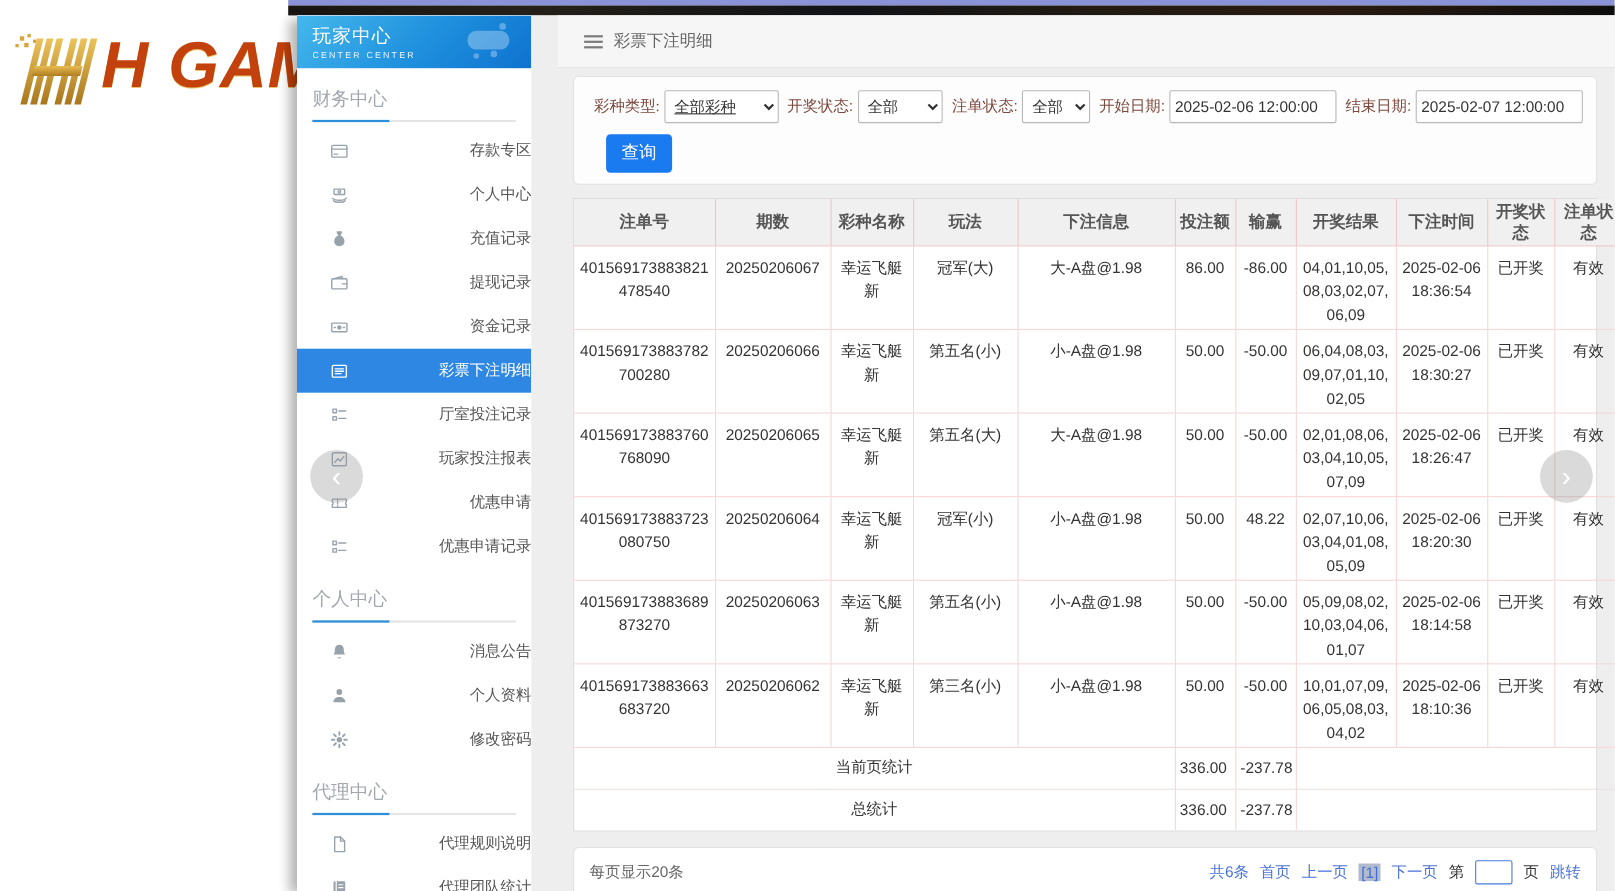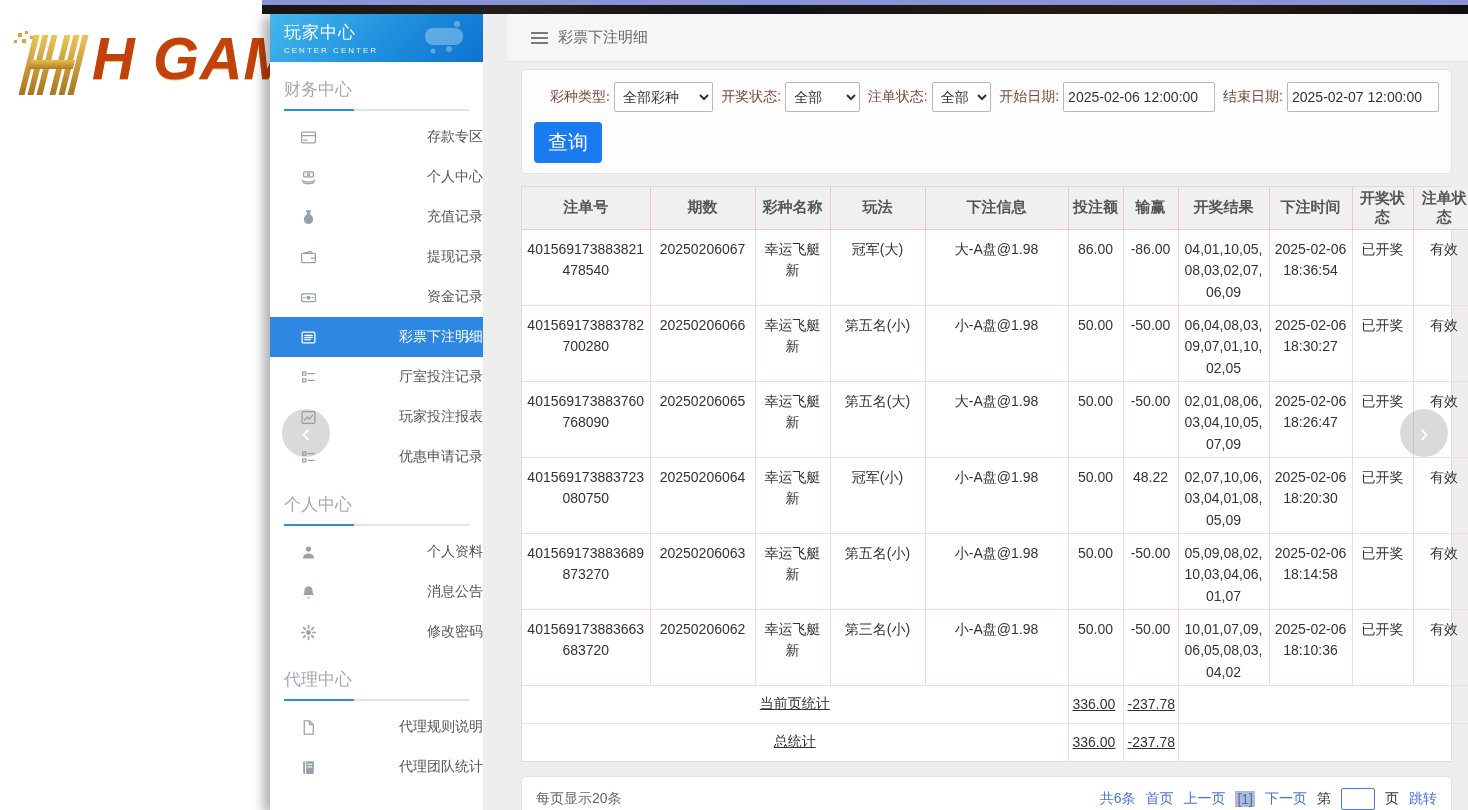--- a/index.html
+++ b/index.html
@@ -46,37 +46,37 @@
   .main { flex:1; display:flex; flex-direction:column; min-width:0; }
   .topbar { height:48px; background:#f6f6f7; border-bottom:1px solid #e4e4e4; display:flex;
             align-items:center; padding-left:24px; color:#666; font-size:15px; flex:0 0 48px; }
   .hamb { width:17px; margin-right:10px; display:inline-block; }
   .hamb div { height:2px; background:#7a7a7a; margin:3px 0; }
   .content { flex:1; padding:7px 16px 0 14px; overflow:hidden; }
 
   .filter-card { background:#fdfdfd; border:1px solid #e2e2e2; border-radius:5px; padding:12px 12px 10px; margin-bottom:12px; }
   .filter-row { display:flex; align-items:center; font-size:14px; white-space:nowrap; }
   .filter-row label { color:#7d483c; margin:0 4px 0 8px; }
-  .filter-row label:first-child { margin-left:16px;font-family:Liberation Serif, serif; }
+  .filter-row label:first-child { margin-left:6px;font-family:Liberation Serif, serif; }
   .filter-row select, .filter-row input[type=text] { height:30px; border:1px solid #b8b8b8; border-radius:2px;
       background:#fff; color:#333; font-size:14px; padding:0 4px; font-family:inherit; }
-  .sel-type { width:104px; } .sel-draw { width:78px; } .sel-order { width:62px; }
+  .sel-type { width:104px;text-decoration:underline; } .sel-draw { width:78px; } .sel-order { width:62px; }
   .inp-date { width:152px; }
   .btn-query { margin-top:10px; background:#1a7af0; color:#fff; border:none; border-radius:4px;
-               padding:7px 14px; font-size:20px; cursor:pointer; }
+               padding:7px 14px; font-size:16px; cursor:pointer;margin-left:17px; }
 
   .table-card { background:#fff; border:1px solid #dcdcdc; }
   table { border-collapse:collapse; table-layout:fixed; width:953px; text-align:center; }
   th { background:#f0f0f0; color:#555; font-weight:bold; font-size:15px; height:42px;
        border-right:1px solid #f0c6c6; border-bottom:1px solid #f0c6c6; padding:0 2px; }
   th:last-child, td:last-child { border-right:none; }
   tbody.rows td { height:76px; vertical-align:top; padding:9px 4px 0; font-size:14px; color:#333;
        border-right:1px solid #f6d8d8; border-bottom:1px solid #f6d8d8; word-break:break-all; line-height:1.55; }
   tbody.sums td { height:38px; font-size:14px; color:#333; border-right:1px solid #f6d8d8;
-       border-bottom:1px solid #eee0e0; padding:0 4px;text-decoration:underline; }
+       border-bottom:1px solid #eee0e0; padding:0 4px; }
   tbody.sums tr:last-child td { border-bottom:none; }
   td.numr { text-align:left; }
 
   .footer-card { background:#fff; border:1px solid #e2e2e2; border-radius:5px; margin-top:14px;
                  height:46px; display:flex; align-items:center; justify-content:space-between;
                  padding:0 14px; font-size:14px; color:#666; }
   .pager { display:flex; align-items:center; gap:10px; }
   .pg-link { color:#4a72d9; cursor:pointer; }
   .pg-cur { color:#3f6fd8; background:#b3bacd; padding:0 2px; }
   .pg-txt { color:#333; }
@@ -221,49 +221,58 @@
               <svg class="i" viewBox="0 0 16 16" fill="none" stroke="currentColor" stroke-width="1.2" stroke-linecap="round" stroke-linejoin="round">
                 <rect x="2" y="2.5" width="12" height="11" rx="1"></rect>
                 <path d="M4.2 10.5l2.6-3 2 2 3-3.8"></path>
               </svg>
             </span>
             <span>玩家投注报表</span>
           </div>
           <div class="sb-item">
             <span class="ico">
               <svg class="i" viewBox="0 0 16 16" fill="none" stroke="currentColor" stroke-width="1.2" stroke-linecap="round" stroke-linejoin="round">
+                <path d="M2 4.5h12v2.3a1.4 1.4 0 0 0 0 2.4v2.3H2V9.2a1.4 1.4 0 0 0 0-2.4z"></path>
+                <line x1="6.5" y1="4.5" x2="6.5" y2="11.5" stroke-dasharray="1.4 1.4"></line>
+              </svg>
+            </span>
+            <span>优惠申请</span>
+          </div>
+          <div class="sb-item">
+            <span class="ico">
+              <svg class="i" viewBox="0 0 16 16" fill="none" stroke="currentColor" stroke-width="1.2" stroke-linecap="round" stroke-linejoin="round">
                 <rect x="2.5" y="2.8" width="3" height="3"></rect>
                 <line x1="7.5" y1="4.3" x2="13.5" y2="4.3"></line>
                 <rect x="2.5" y="9.2" width="3" height="3"></rect>
                 <line x1="7.5" y1="10.7" x2="13.5" y2="10.7"></line>
               </svg>
             </span>
             <span>优惠申请记录</span>
           </div>
           <div class="sb-sec-title">个人中心</div>
           <div class="sb-rule">
             <span></span>
           </div>
           <div class="sb-item">
             <span class="ico">
               <svg class="i" viewBox="0 0 16 16" fill="none" stroke="currentColor" stroke-width="1.2" stroke-linecap="round" stroke-linejoin="round">
+                <path d="M8 2c2.2 0 3.8 1.6 3.8 4 0 2.8.7 3.7 1.4 4.3H2.8C3.5 9.7 4.2 8.8 4.2 6 4.2 3.6 5.8 2 8 2z" fill="currentColor" stroke="none"></path>
+                <path d="M6.4 12.6a1.7 1.7 0 0 0 3.2 0z" fill="currentColor" stroke="none"></path>
+              </svg>
+            </span>
+            <span>消息公告</span>
+          </div>
+          <div class="sb-item">
+            <span class="ico">
+              <svg class="i" viewBox="0 0 16 16" fill="none" stroke="currentColor" stroke-width="1.2" stroke-linecap="round" stroke-linejoin="round">
                 <circle cx="8" cy="4.8" r="2.5" fill="currentColor" stroke="none"></circle>
                 <path d="M2.8 13.6c0-2.9 2.3-4.6 5.2-4.6s5.2 1.7 5.2 4.6z" fill="currentColor" stroke="none"></path>
               </svg>
             </span>
             <span>个人资料</span>
-          </div>
-          <div class="sb-item">
-            <span class="ico">
-              <svg class="i" viewBox="0 0 16 16" fill="none" stroke="currentColor" stroke-width="1.2" stroke-linecap="round" stroke-linejoin="round">
-                <path d="M8 2c2.2 0 3.8 1.6 3.8 4 0 2.8.7 3.7 1.4 4.3H2.8C3.5 9.7 4.2 8.8 4.2 6 4.2 3.6 5.8 2 8 2z" fill="currentColor" stroke="none"></path>
-                <path d="M6.4 12.6a1.7 1.7 0 0 0 3.2 0z" fill="currentColor" stroke="none"></path>
-              </svg>
-            </span>
-            <span>消息公告</span>
           </div>
           <div class="sb-item">
             <span class="ico">
               <svg class="i" viewBox="0 0 16 16" fill="none" stroke="currentColor" stroke-width="1.2" stroke-linecap="round" stroke-linejoin="round">
                 <circle cx="8" cy="8" r="2.3" fill="currentColor" stroke="none"></circle>
                 <path d="M8 1.6v2.2M8 12.2v2.2M1.6 8h2.2M12.2 8h2.2M3.4 3.4l1.6 1.6M11 11l1.6 1.6M12.6 3.4L11 5M5 11l-1.6 1.6" stroke-width="1.6"></path>
               </svg>
             </span>
             <span>修改密码</span>
           </div>

